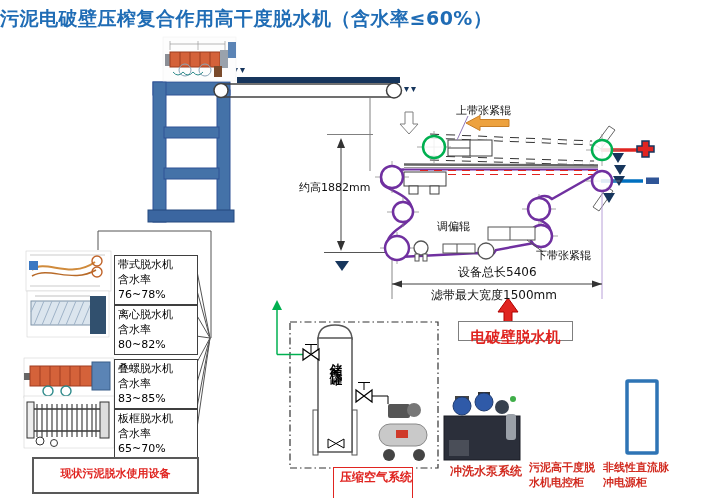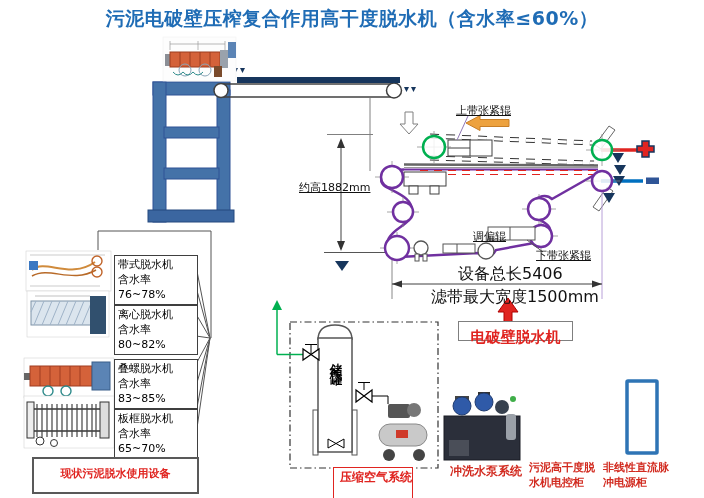--- a/index.html
+++ b/index.html
@@ -1,23 +1,23 @@
 <!DOCTYPE html>
 <html><head>
 <meta charset="utf-8">
 <style>
   html,body{margin:0;padding:0;background:#fff;}
   .canvas{position:relative;width:704px;height:498px;background:#fff;overflow:hidden;
           font-family:"DejaVu Sans","Liberation Sans",sans-serif;}
   .abs{position:absolute;}
   svg{position:absolute;left:0;top:0;}
-  .title{left:0;top:6px;width:704px;text-align:center;font-size:19px;font-weight:bold;
+  .title{left:0;top:6px;width:704px;font-size:19px;font-weight:bold;
          color:#1F6CB5;letter-spacing:.5px;}
-  .lbl{font-size:11px;color:#111;white-space:nowrap;text-decoration:underline;}
-  .dim{font-size:16px;color:#111;white-space:nowrap;}
+  .lbl{font-size:11px;color:#111;white-space:nowrap;}
+  .dim{font-size:12px;color:#111;white-space:nowrap;}
   .callout{left:114px;width:84px;height:50px;background:#fff;border:1px solid #3f3f3f;
            box-sizing:border-box;padding:2px 3px;font-size:11px;line-height:1.35;color:#000;}
   .redboxbig{left:32px;top:457px;width:163px;height:33px;border:2px solid #595959;background:#fff;
            color:#E02420;font-weight:bold;font-size:11px;text-align:center;line-height:29px;}
   .machinebox{left:458px;top:321px;width:115px;height:20px;border:1.5px solid #7f7f7f;background:#fff;
            color:#E02420;font-weight:bold;font-size:15px;text-align:center;line-height:30px;box-sizing:border-box;}
   .airbox{left:333px;top:467px;width:80px;height:33px;border:1.5px solid #E02420;background:#fff;
            color:#E02420;font-weight:bold;font-size:12px;text-align:right;line-height:19px;box-sizing:border-box;}
   .redsmall{color:#D22B20;font-weight:bold;font-size:12px;white-space:nowrap;}
   .redtiny{color:#D22B20;font-weight:bold;font-size:11px;line-height:1.35;}
@@ -284,21 +284,21 @@
     <rect x="506" y="414" width="10" height="26" rx="3" fill="#9AA0A8"></rect>
     <circle cx="513" cy="399" r="3" fill="#3FAE49"></circle>
   </g>
 
   <rect x="627" y="381" width="30" height="72" rx="1" fill="#fff" stroke="#2E74B5" stroke-width="3.5"></rect>
 </svg>
 
 <div class="abs title">污泥电破壁压榨复合作用高干度脱水机（含水率≤60%）</div>
 
 <div class="abs lbl" style="left:456px;top:103px;">上带张紧辊</div>
-<div class="abs lbl" style="left:437px;top:229px;margin-left:36px;">调偏辊</div>
+<div class="abs lbl" style="left:437px;top:219px;">调偏辊</div>
 <div class="abs lbl" style="left:536px;top:248px;text-align:center;">下带张紧辊</div>
 <div class="abs dim" style="left:458px;top:264px;">设备总长5406</div>
 <div class="abs dim" style="left:431px;top:287px;">滤带最大宽度1500mm</div>
 <div class="abs lbl" style="left:299px;top:180px;">约高1882mm</div>
 
 <div class="abs machinebox">电破壁脱水机</div>
 
 <div class="abs tanktext">储气罐</div>
 <div class="abs airbox">压缩空气系统</div>
 <div class="abs redsmall" style="left:450px;top:463px;">冲洗水泵系统</div>

